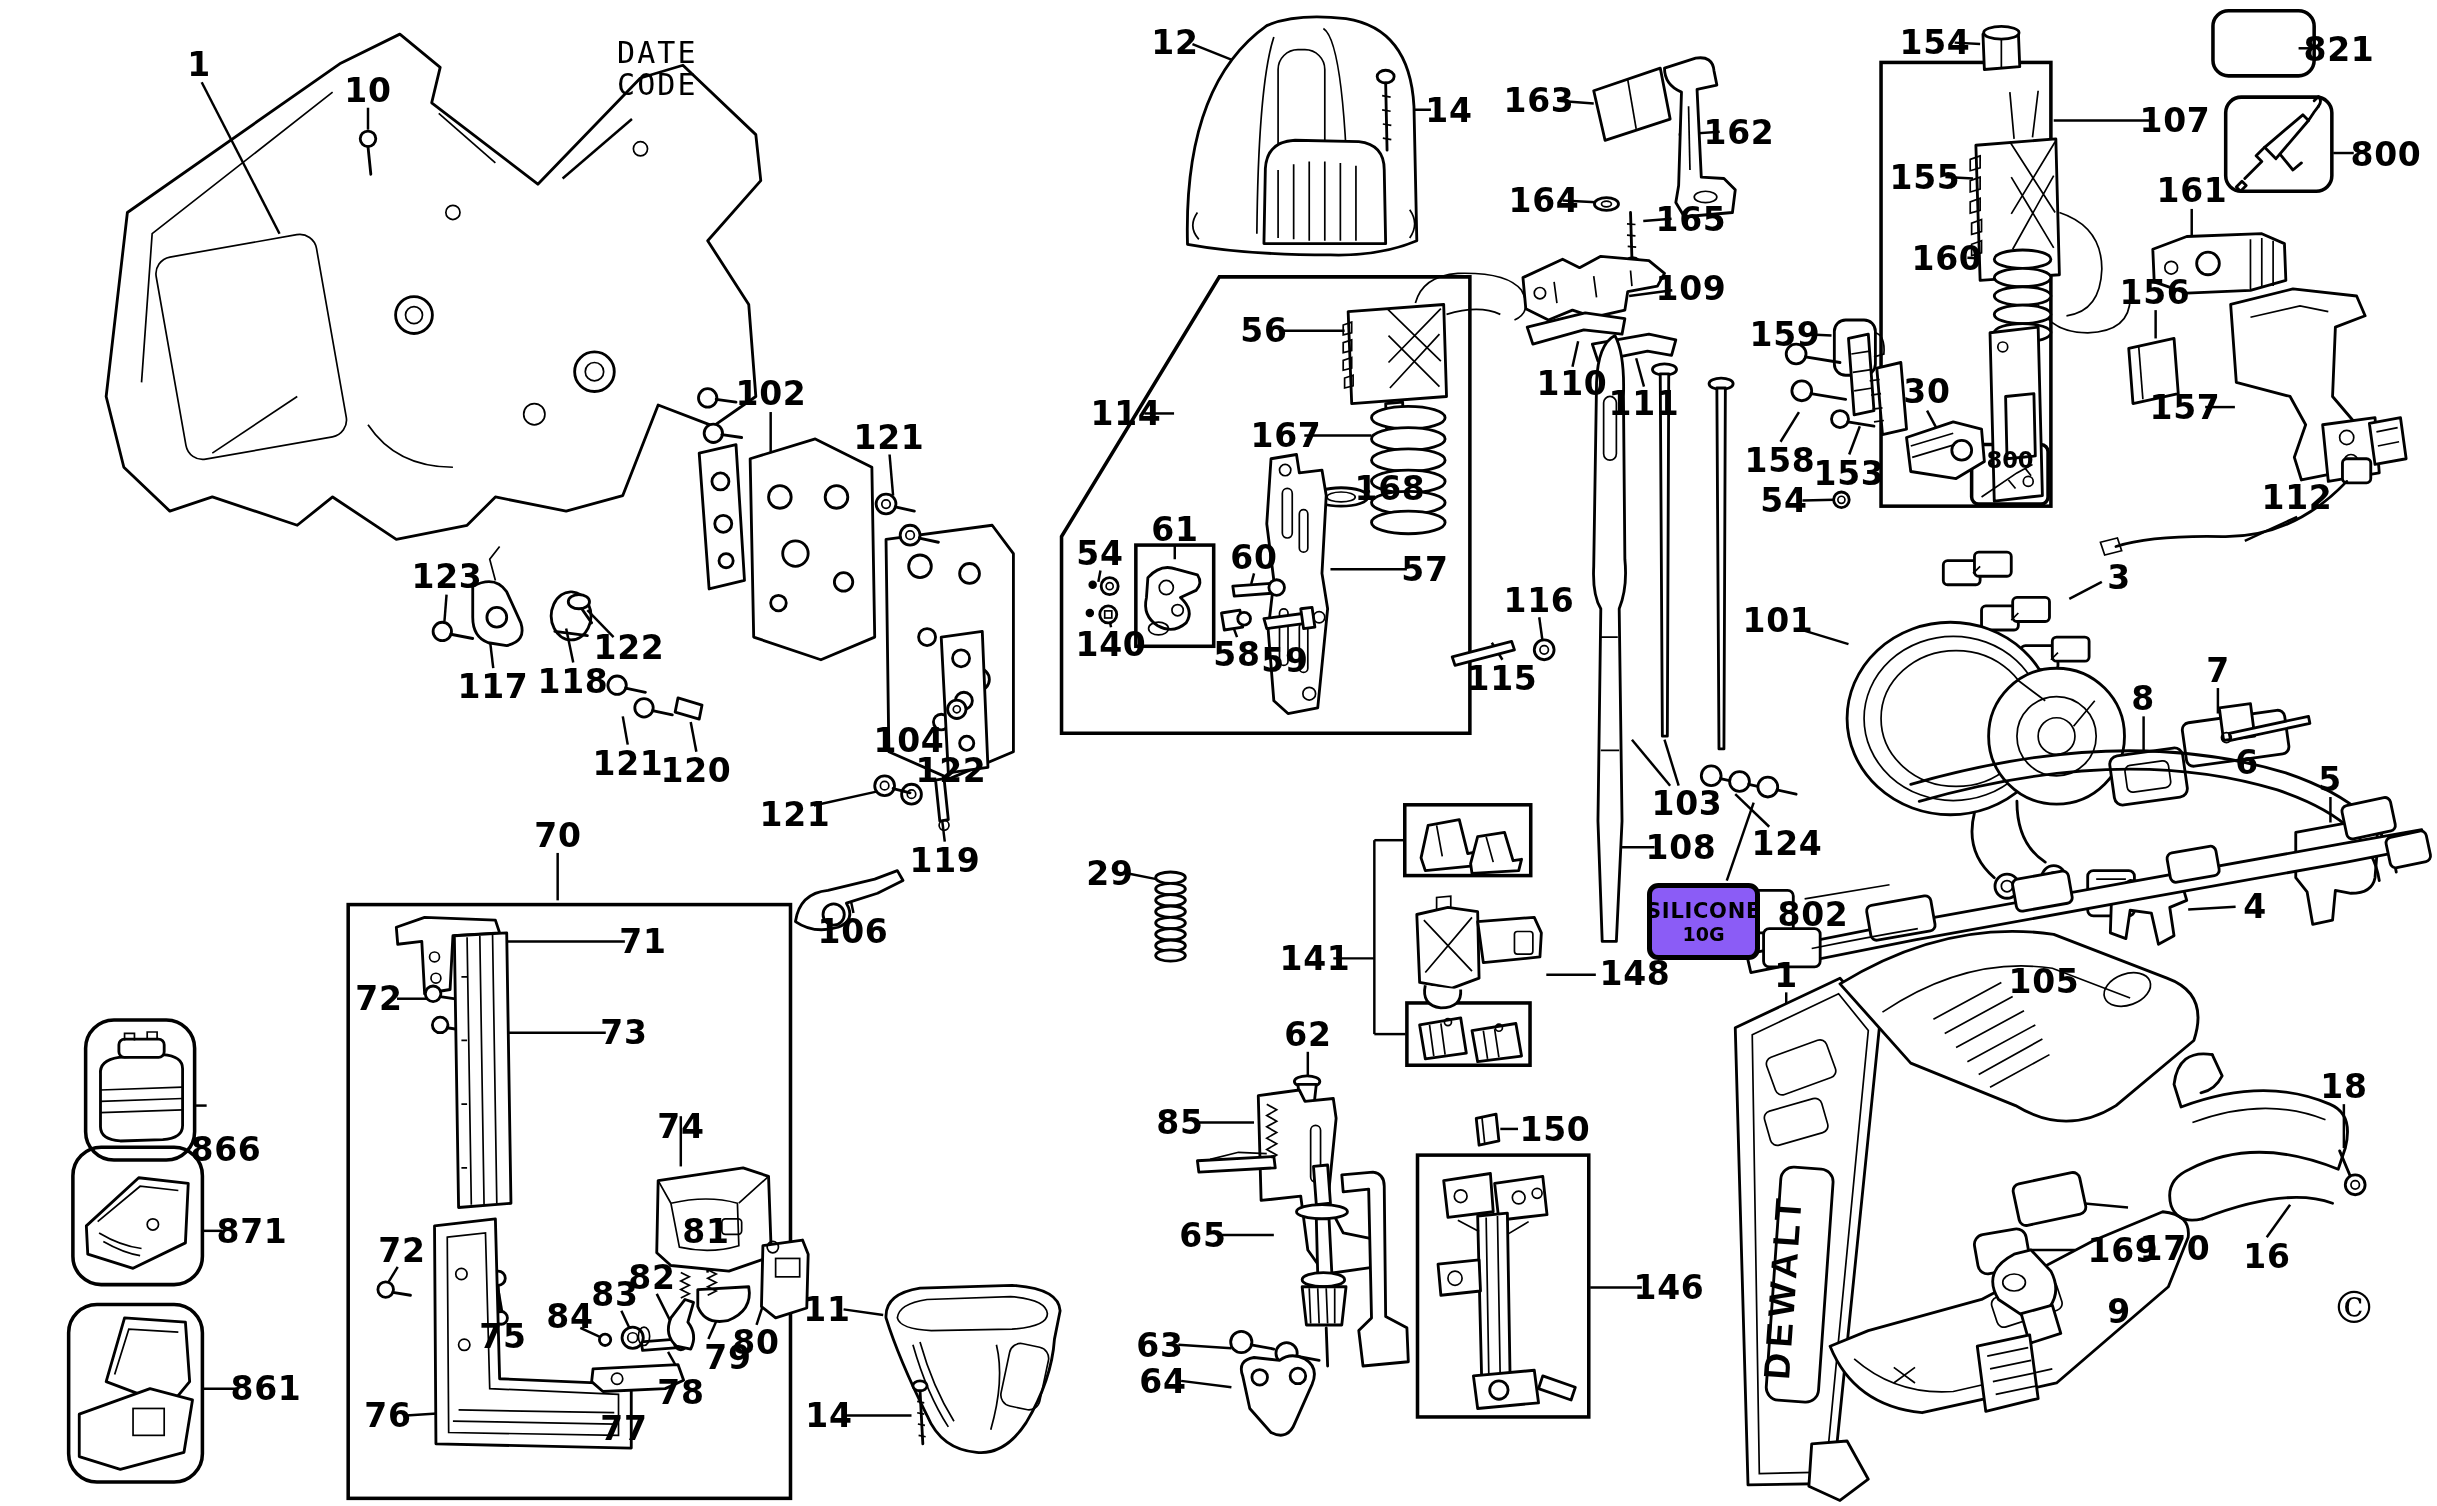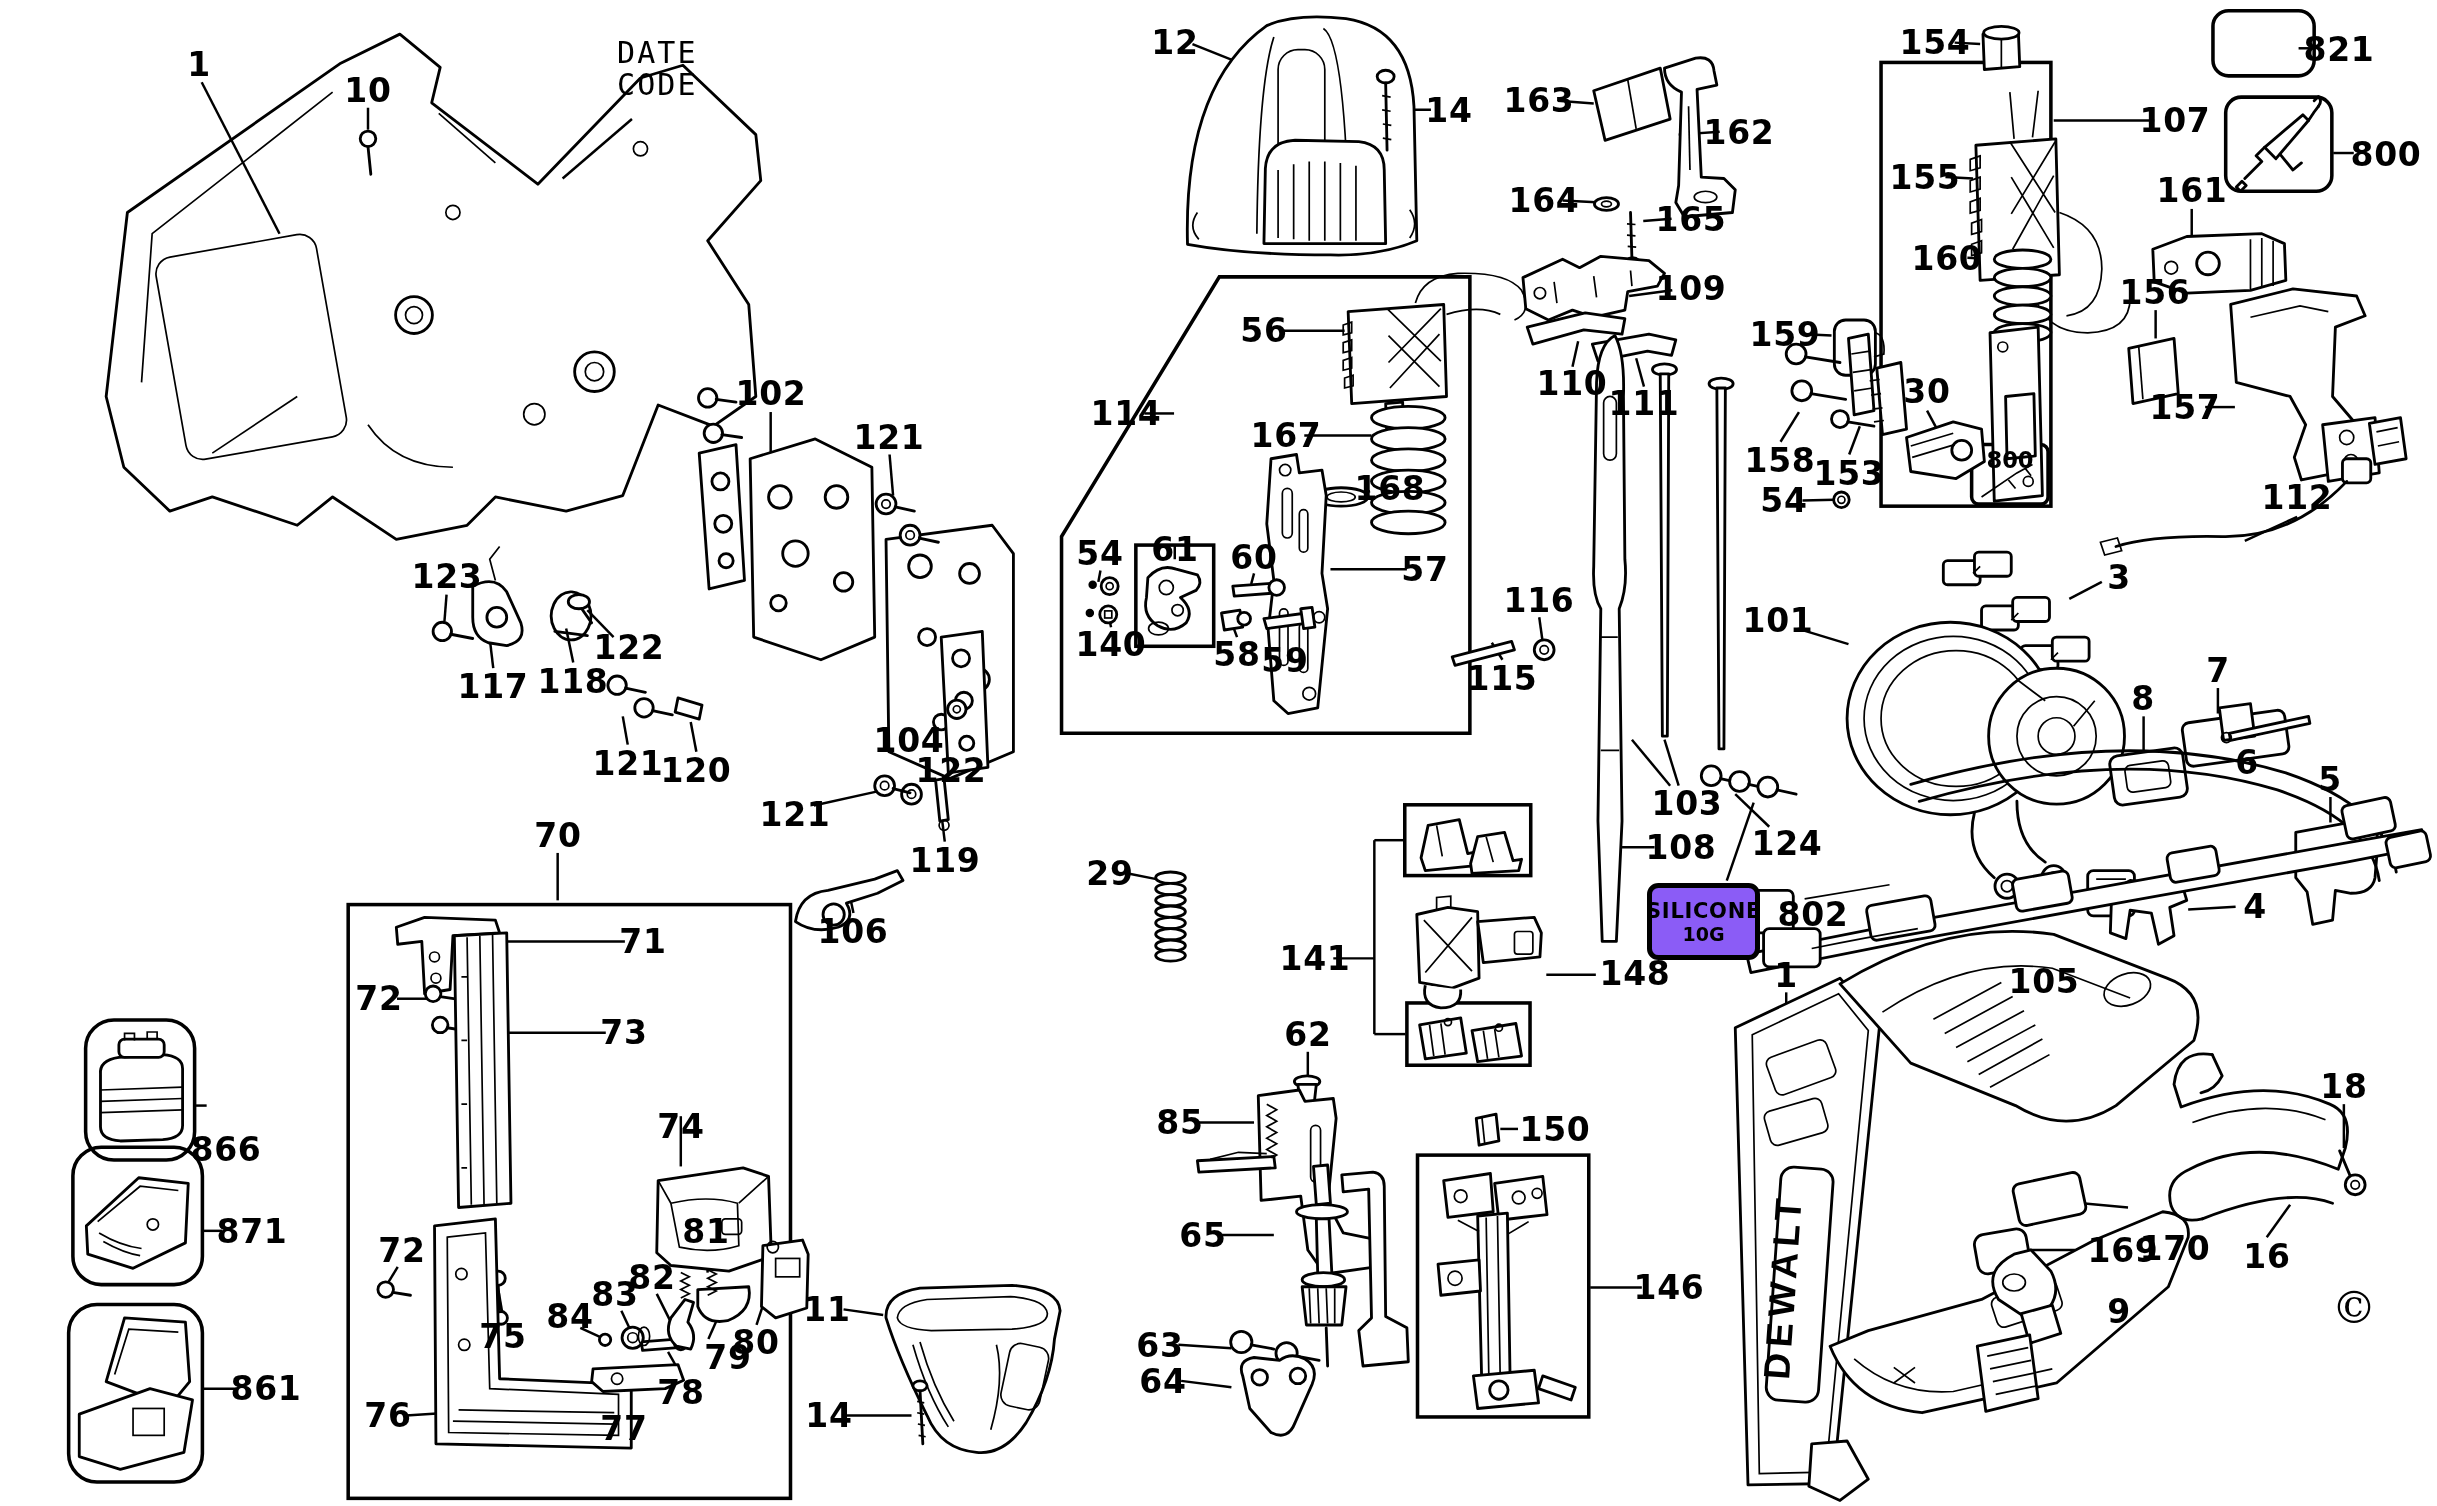--- a/index.html
+++ b/index.html
@@ -841,21 +841,21 @@
       <div class="plabel" style="left: 1449px; top: 110px;">14</div>
       <div class="plabel" style="left: 1539px; top: 100px;">163</div>
       <div class="plabel" style="left: 1739px; top: 132px;">162</div>
       <div class="plabel" style="left: 1544px; top: 200px;">164</div>
       <div class="plabel" style="left: 1691px; top: 219px;">165</div>
       <div class="plabel" style="left: 1126px; top: 413px;">114</div>
       <div class="plabel" style="left: 1264px; top: 330px;">56</div>
       <div class="plabel" style="left: 1286px; top: 435px;">167</div>
       <div class="plabel" style="left: 1390px; top: 488px;">168</div>
       <div class="plabel" style="left: 1100px; top: 553px;">54</div>
-      <div class="plabel" style="left: 1175px; top: 529px; margin-top: 20px;">61</div>
+      <div class="plabel" style="left: 1175px; top: 529px;">61</div>
       <div class="plabel" style="left: 1254px; top: 557px;">60</div>
       <div class="plabel" style="left: 1111px; top: 644px;">140</div>
       <div class="plabel" style="left: 1237px; top: 654px;">58</div>
       <div class="plabel" style="left: 1285px; top: 660px;">59</div>
       <div class="plabel" style="left: 1425px; top: 569px;">57</div>
       <div class="plabel" style="left: 1539px; top: 600px;">116</div>
       <div class="plabel" style="left: 1502px; top: 678px;">115</div>
       <div class="plabel" style="left: 1572px; top: 383px;">110</div>
       <div class="plabel" style="left: 1691px; top: 288px;">109</div>
       <div class="plabel" style="left: 1644px; top: 403px;">111</div>

